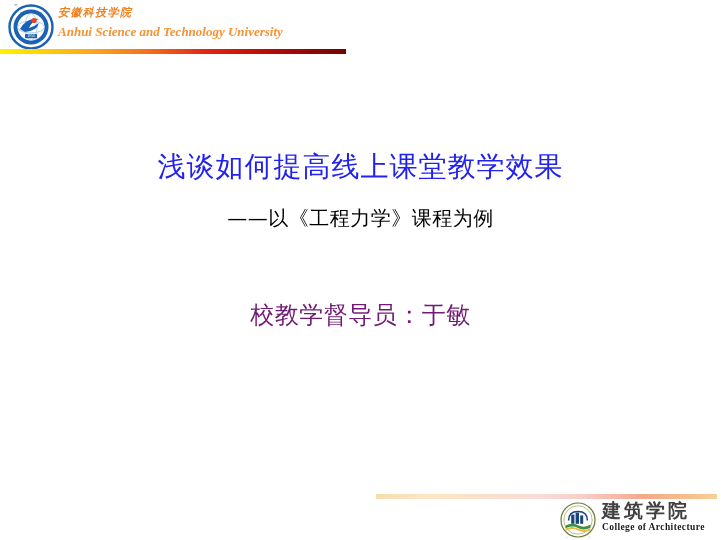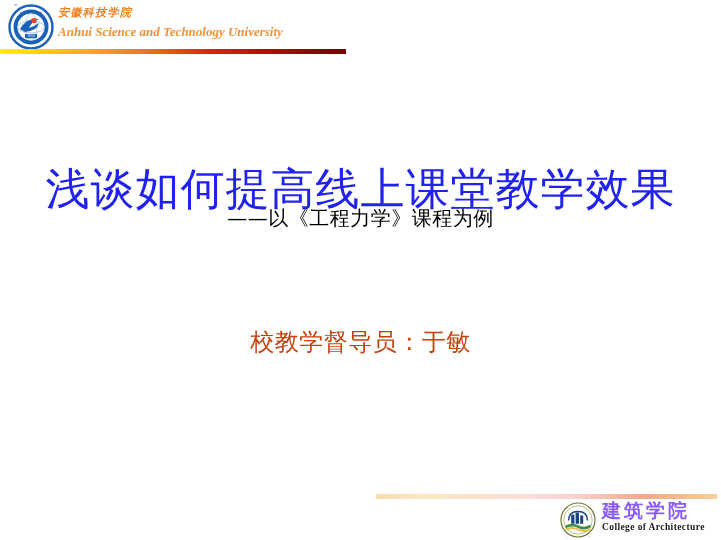--- a/index.html
+++ b/index.html
@@ -72,25 +72,25 @@
         #F4731C 42%,
         #E02310 60%,
         #B80A06 78%,
         #6E0404 100%);
   }
 
   
   .title-main {
     position: absolute;
     left: 0;
-    top: 160px;
+    top: 148px;
     width: 721px;
     text-align: center;
     font-family: "DejaVu Sans", "Liberation Sans", sans-serif;
-    font-size: 44px;
+    font-size: 28px;
     font-weight: 400;
     color: #2222EE;
     letter-spacing: 1px;
     white-space: nowrap;
   }
   .title-sub {
     position: absolute;
     left: 0;
     top: 205px;
     width: 721px;
@@ -104,24 +104,23 @@
   }
   .presenter {
     position: absolute;
     left: 0;
     top: 299px;
     width: 721px;
     text-align: center;
     font-family: "DejaVu Sans", "Liberation Sans", sans-serif;
     font-size: 24px;
     font-weight: 400;
-    color: #c2410c;
+    color: #701a75;
     letter-spacing: 0.5px;
     white-space: nowrap;
-    margin-top: 27px;
   }
 
   
   .footer-rule {
     position: absolute;
     left: 376px;
     top: 494px;
     width: 341px;
     height: 5px;
     background: linear-gradient(to right,
@@ -151,21 +150,21 @@
   .footer-brand {
     position: absolute;
     left: 42px;
     top: 0px;
     width: 116px;
   }
   .footer-cn {
     font-family: "Liberation Serif", serif;
     font-size: 19px;
     font-weight: bold;
-    color: #8b5cf6;
+    color: #404040;
     letter-spacing: 3px;
     line-height: 22px;
     white-space: nowrap;
   }
   .footer-en {
     font-family: "Liberation Serif", serif;
     font-size: 9.5px;
     font-weight: bold;
     color: #1A1A1A;
     letter-spacing: 0.4px;

